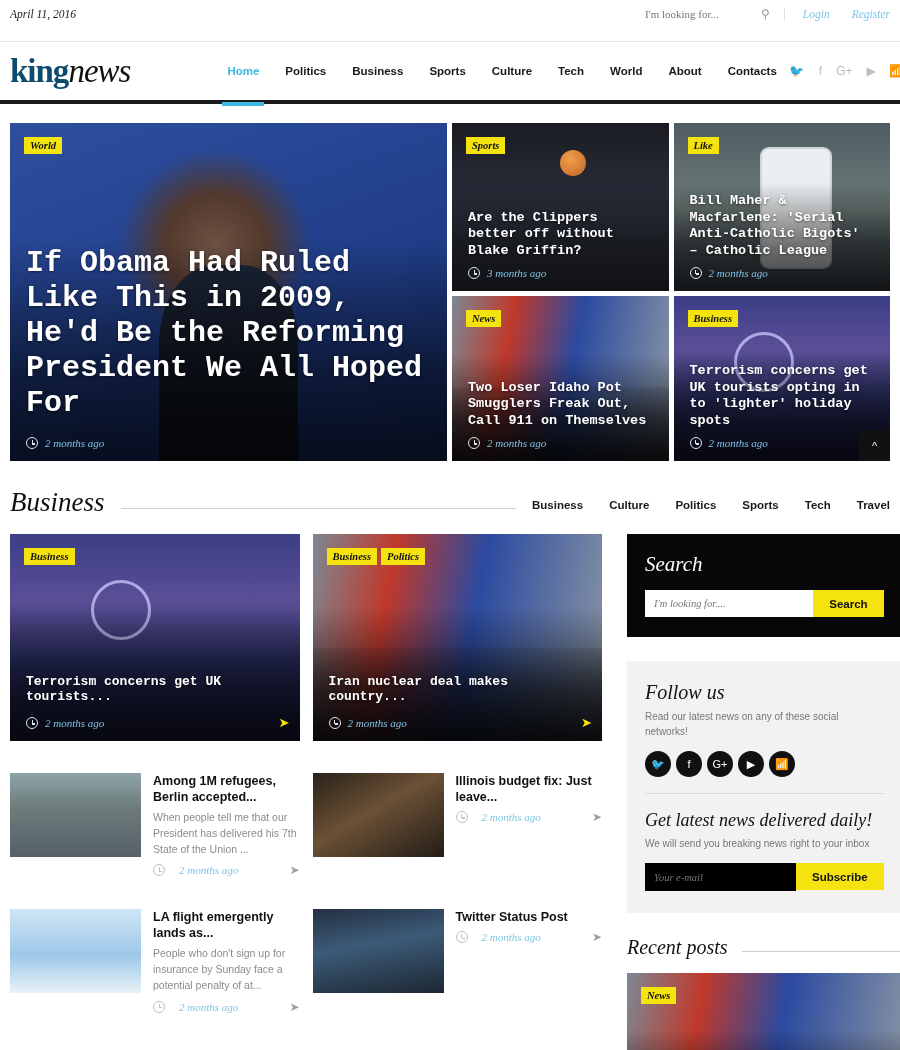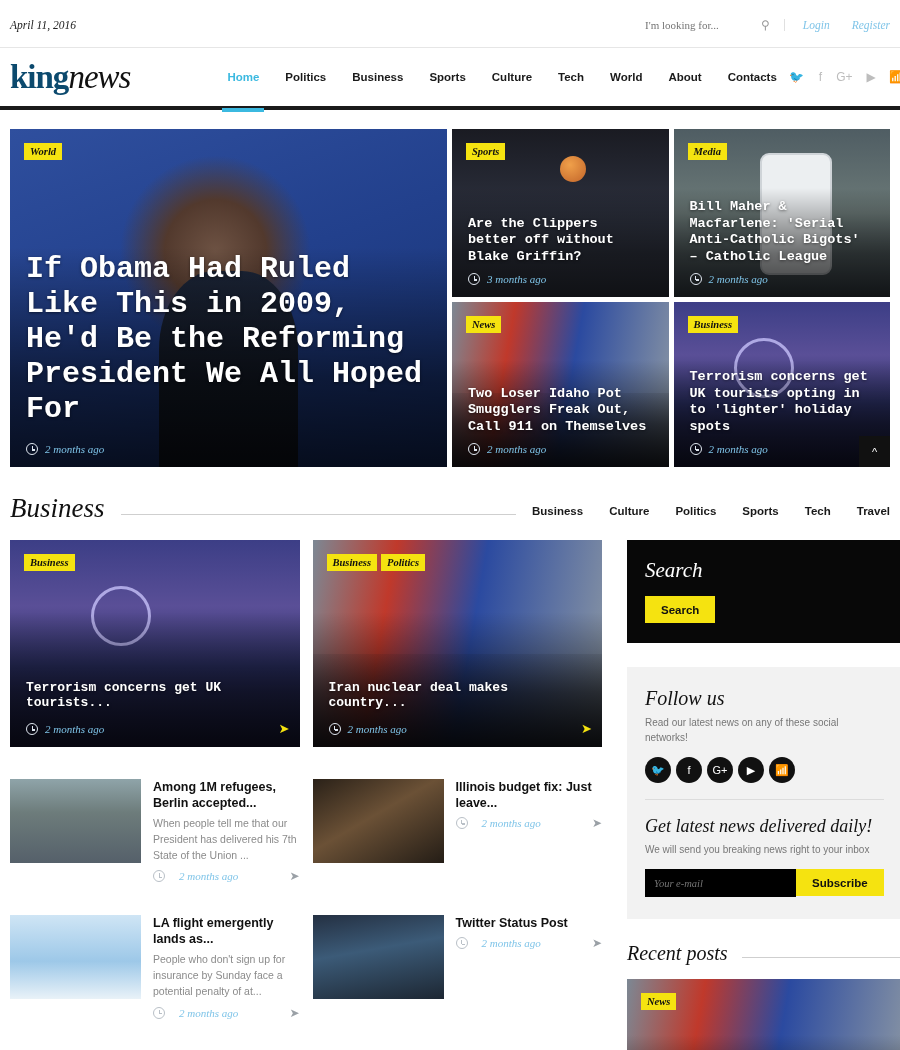--- a/index.html
+++ b/index.html
@@ -7,24 +7,24 @@
     width: 900px; height: 1050px;
     font-family: "Liberation Sans", sans-serif;
     background: #ffffff;
     color: #222;
     overflow: hidden;
   }
   .page { width: 900px; position: relative; }
 
   
   .topbar {
-    height: 48px;
+    height: 42px;
     border-bottom: 1px solid #e6e6e6;
-    display: flex; align-items: flex-end;
-    padding: 16px 10px;
+    display: flex; align-items: flex-start;
+    padding: 8px 10px;
     font-size: 11px;
   }
   .topbar-date {
     font-family: "Liberation Serif", serif;
     font-style: italic;
     font-size: 11.5px;
     color: #222;
   }
   .topbar-right {
     margin-left: auto;
@@ -307,21 +307,21 @@
           <span class="clock"></span>
           <span class="time">3 months ago</span>
         </div>
       </div>
     </div>
 
     <div class="card small">
       <div class="ph ph-media"></div>
       <div class="card-shade"></div>
       <div class="badges">
-        <span class="badge">Media</span>
+        <span class="badge">Like</span>
       </div>
       <div class="card-body">
         <div class="card-title">Bill Maher &amp; Macfarlene: 'Serial Anti-Catholic Bigots' – Catholic League</div>
         <div class="meta">
           <span class="clock"></span>
           <span class="time">2 months ago</span>
         </div>
       </div>
     </div>
 
@@ -460,20 +460,21 @@
         </div>
       </div>
 
     </div>
 
     <aside class="sidebar">
 
       <div class="widget w-search">
         <h3>Search</h3>
         <div class="search-row">
+          <input type="text" placeholder="I'm looking for...." style="">
           <button class="btn-yellow">Search</button>
         </div>
       </div>
 
       <div class="widget w-follow">
         <h3>Follow us</h3>
         <div class="w-sub">Read our latest news on any of these social networks!</div>
         <div class="social-circles">
           <span>🐦</span>
           <span>f</span>

